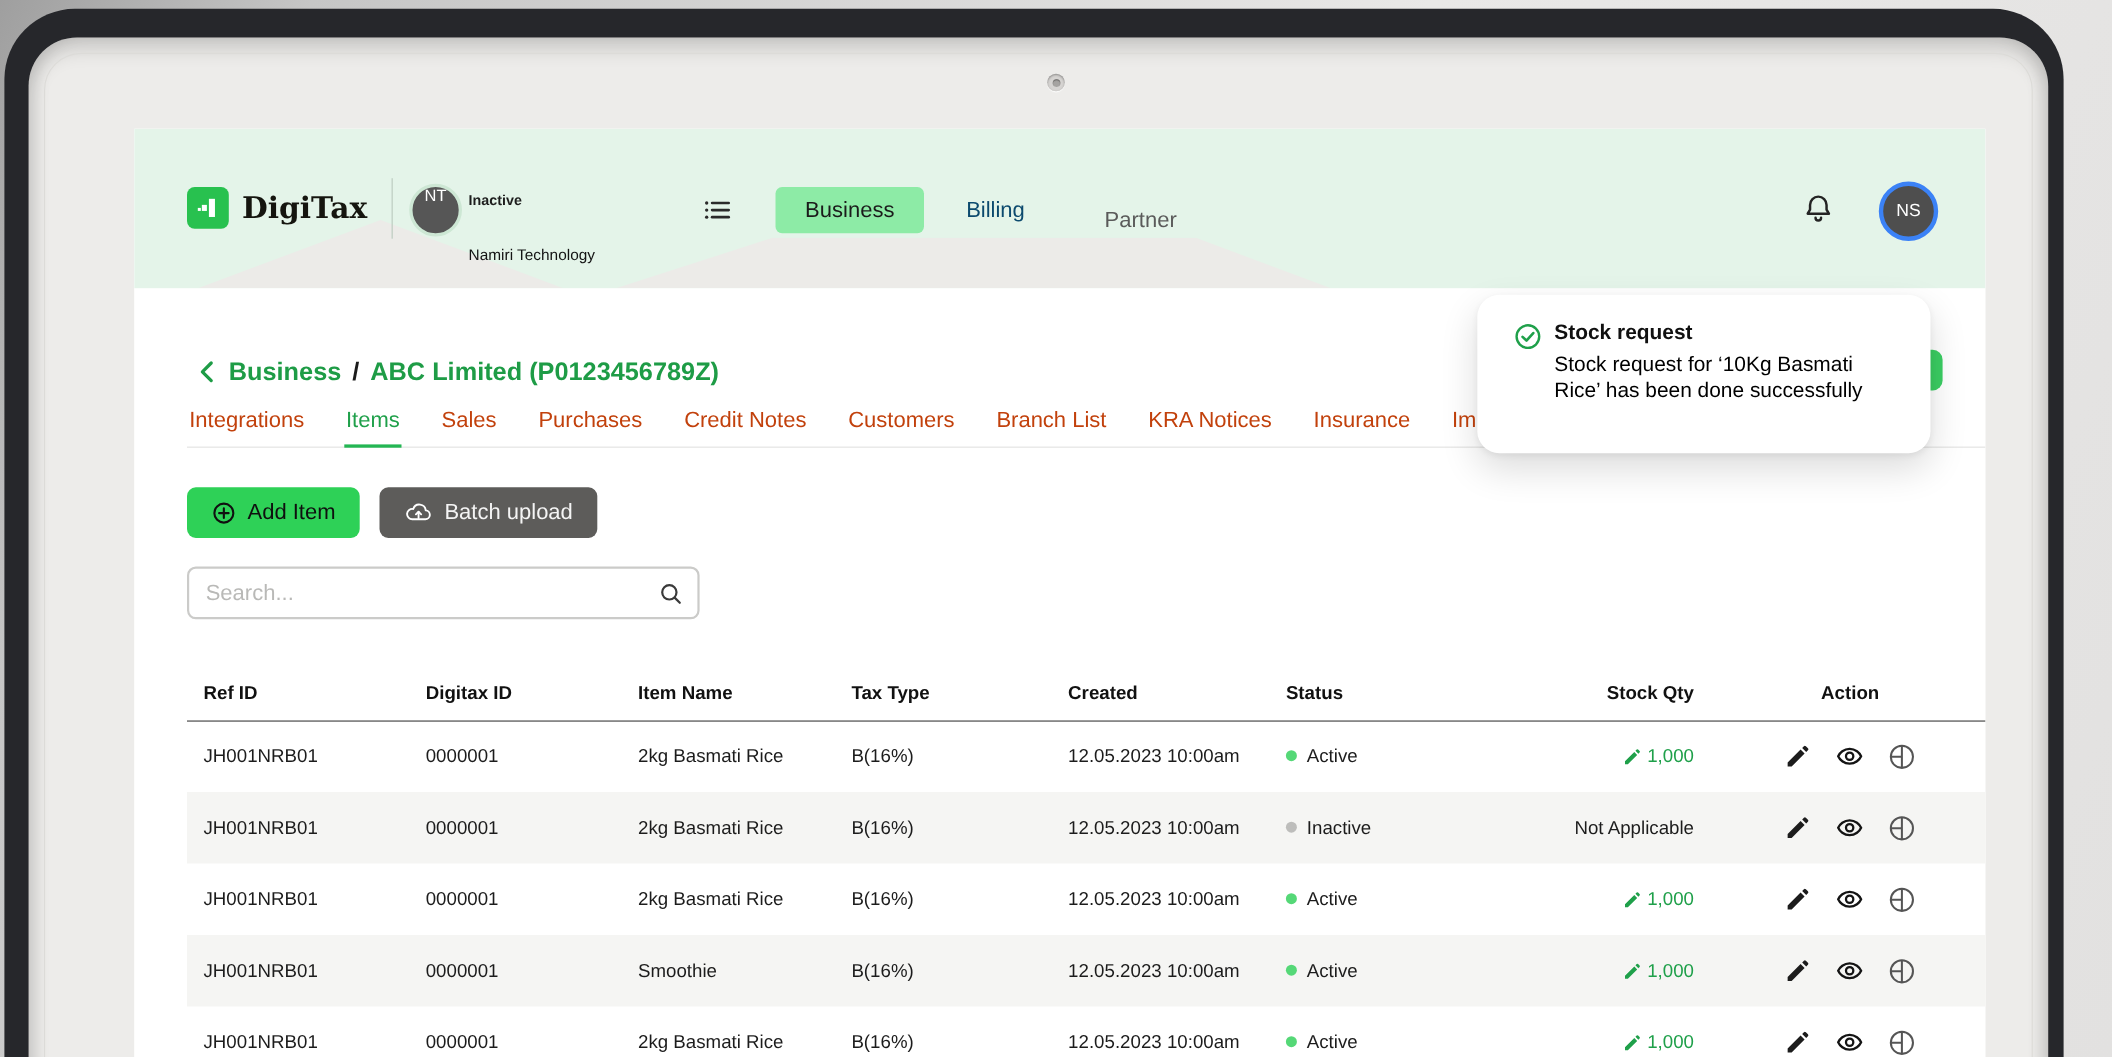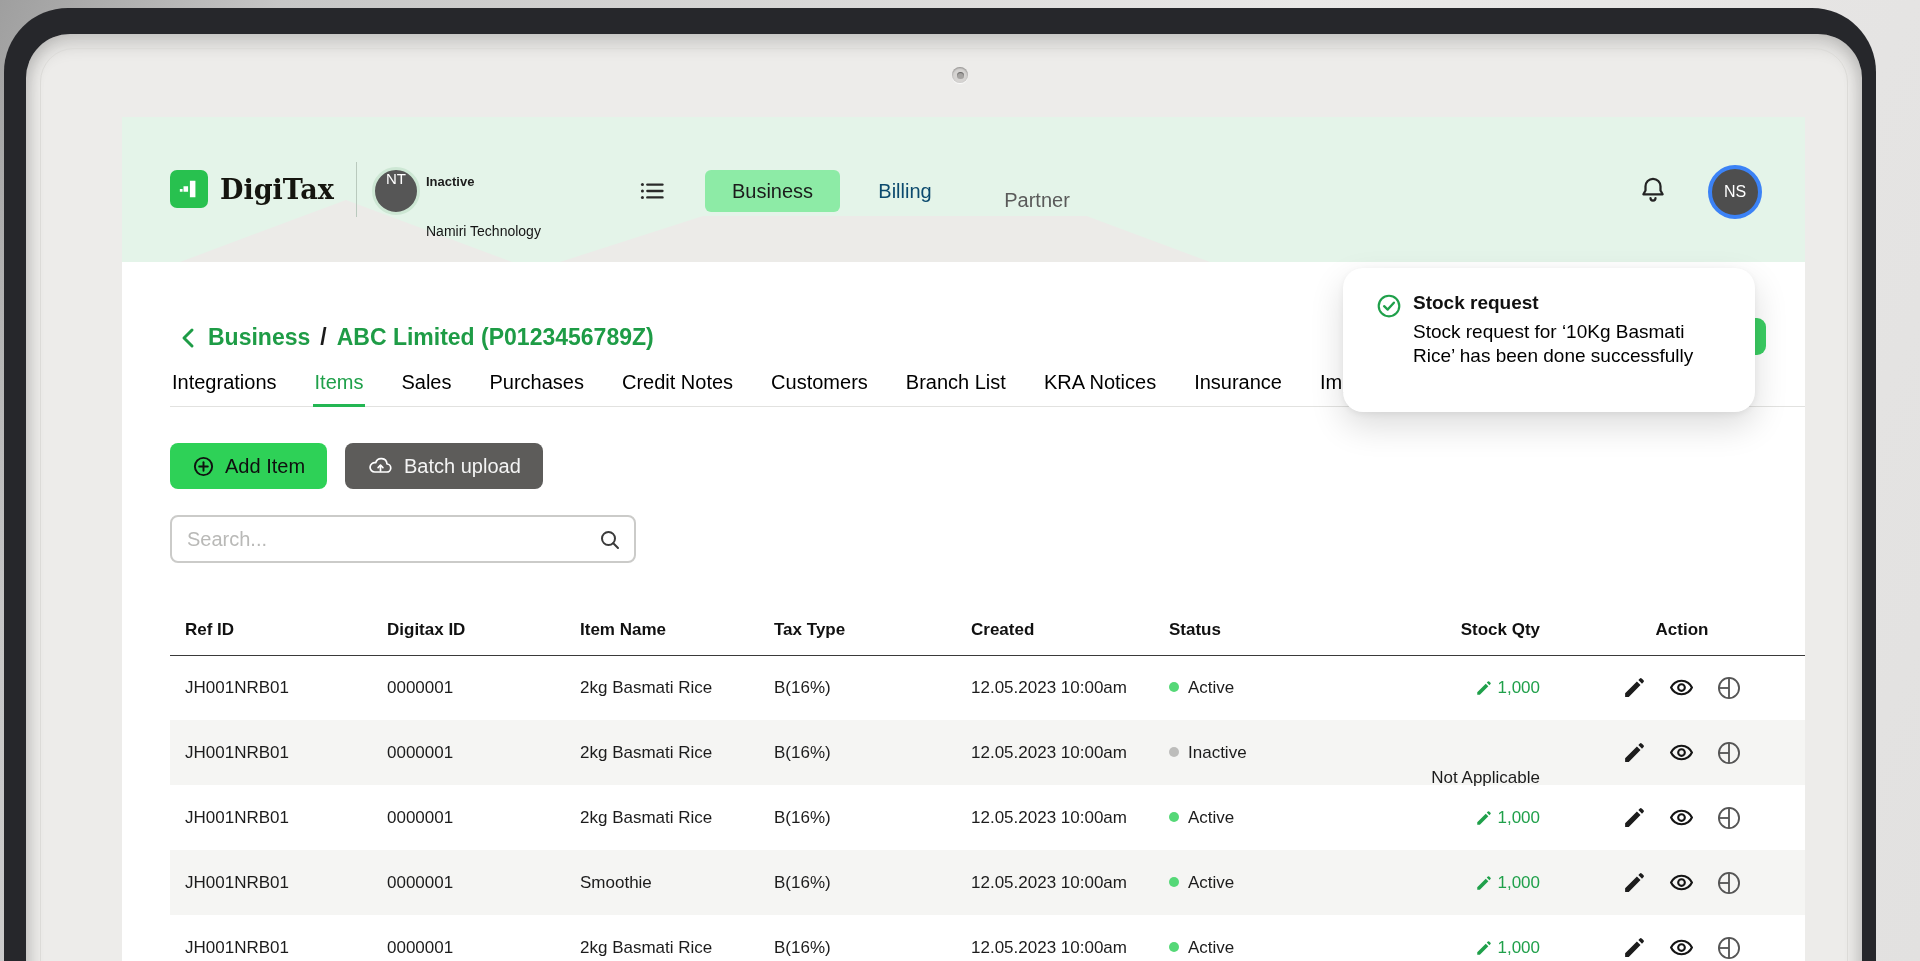--- a/index.html
+++ b/index.html
@@ -39,21 +39,21 @@
   .ns-avatar{position:absolute;left:1586px;top:48px;width:46px;height:46px;border-radius:50%;background:#4e4e4e;
     border:4px solid #3b82f6;color:#fff;font-size:16px;display:flex;align-items:center;justify-content:center;cursor:pointer;}
   
   .breadcrumb{position:absolute;left:56px;top:207px;display:flex;align-items:center;gap:10px;
     font-size:23px;font-weight:bold;z-index:5;}
   .crumb-green{color:#1e9c46;cursor:pointer;}
   .crumb-sep{color:#1b1b1b;}
   
   .tabs{position:absolute;left:48px;top:252px;width:1635px;height:37px;border-bottom:1px solid #e2e2e0;
     display:flex;gap:34px;font-size:20px;z-index:4;}
-  .tab{position:relative;color:#000000;padding:2px 2px 12px;white-space:nowrap;cursor:pointer;}
+  .tab{position:relative;color:#c2410c;padding:2px 2px 12px;white-space:nowrap;cursor:pointer;}
   .tab.active{color:#1fa04a;}
   .tab.active::after{content:"";position:absolute;left:0;right:0;bottom:-1px;height:3px;background:#23b653;}
   
   .btn{position:absolute;top:326px;height:46px;display:flex;align-items:center;gap:10px;border-radius:8px;
     font-size:20px;padding:0 22px;cursor:pointer;box-sizing:border-box;}
   .btn-add{left:48px;background:#2ed157;color:#0f0f0f;}
   .btn-batch{left:223px;background:#5d5c5a;color:#f4f4f4;}
   
   .search{position:absolute;left:48px;top:398px;width:466px;height:48px;border:2px solid #cbcbc9;border-radius:8px;
     background:#fff;box-sizing:border-box;}
@@ -67,21 +67,21 @@
   .th,.td{position:absolute;top:50%;transform:translateY(-50%);white-space:nowrap;}
   .c1{left:15px;} .c2{left:217px;} .c3{left:410px;} .c4{left:604px;} .c5{left:801px;} .c6{left:999px;}
   .cstock{left:1132px;width:238px;text-align:right;}
   .cact{left:1432px;width:160px;text-align:center;}
   .tbody{position:absolute;left:48px;top:538px;width:1635px;}
   .tr{position:relative;height:65px;font-size:17px;color:#1c1c1c;}
   .tr:nth-child(even){background:#f5f5f3;}
   .dot{display:inline-block;width:10px;height:10px;border-radius:50%;background:#55d877;margin-right:9px;vertical-align:1px;}
   .dot.inactive{background:#bdbdbb;}
   .stockcell{color:#1fa04a;display:flex;justify-content:flex-end;align-items:center;gap:4px;}
-  .stockcell.na{color:#1c1c1c;margin-top:25px;}
+  .stockcell.na{color:#1c1c1c;}
   .actions{display:flex;gap:21px;align-items:center;justify-content:center;}
   .actions span{cursor:pointer;display:flex;}
   
   .toast{position:absolute;left:1221px;top:151px;width:412px;height:144px;background:#fff;border-radius:20px;
     box-shadow:0 14px 34px rgba(0,0,0,.14),0 2px 6px rgba(0,0,0,.06);z-index:30;}
   .toast-check{position:absolute;left:33px;top:25px;}
   .toast-title{position:absolute;left:70px;top:24px;font-size:19px;font-weight:bold;color:#111;}
   .toast-msg{position:absolute;left:70px;top:52px;width:312px;font-size:19px;line-height:24px;color:#000000;}
   .hidden-green-btn{position:absolute;left:1610px;top:201px;width:34px;height:37px;background:#3bce63;border-radius:9px;z-index:20;cursor:pointer;}
 </style>

